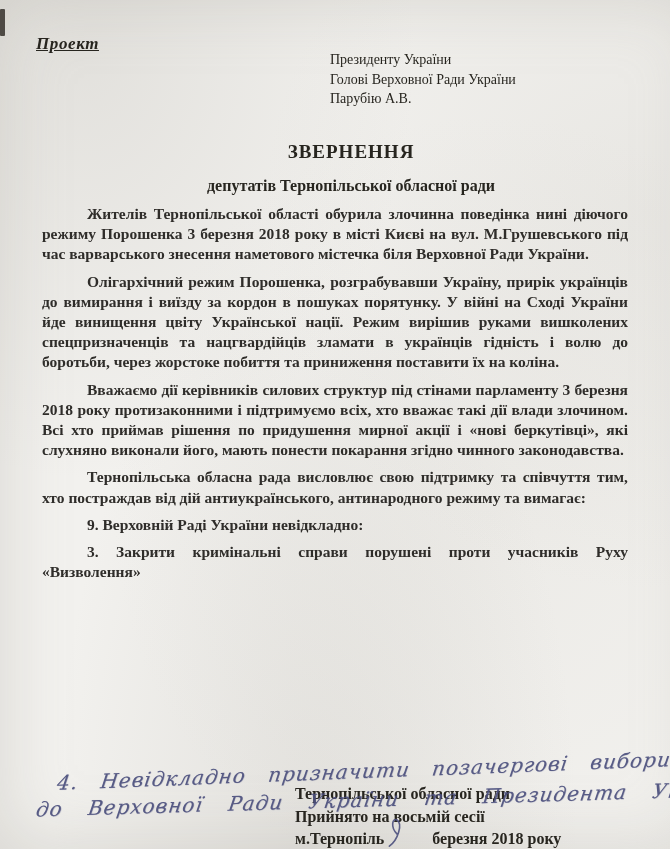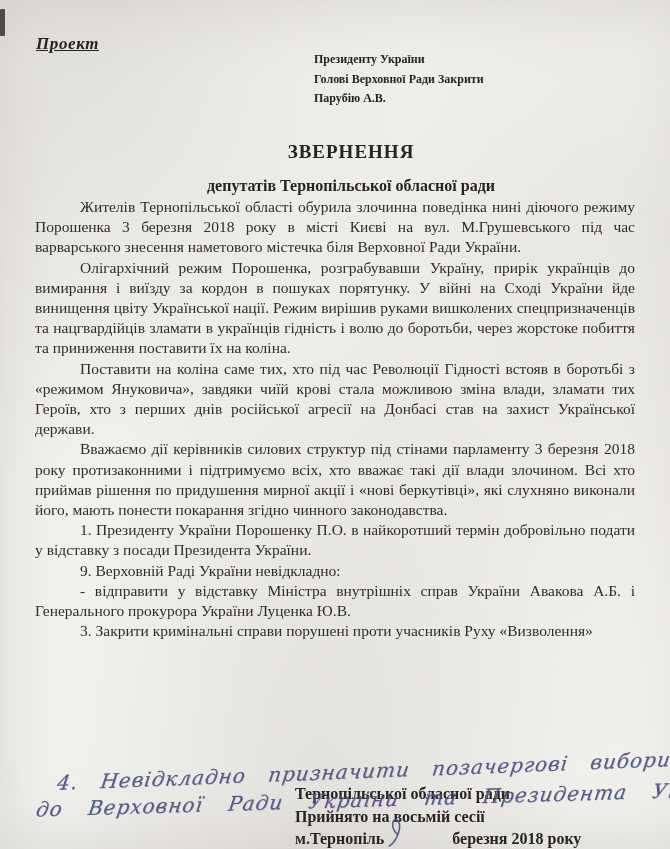--- a/index.html
+++ b/index.html
@@ -18,57 +18,57 @@
       #f2f1ee;
     box-shadow: inset 0 0 70px rgba(150,146,138,0.28);
     padding-left: 32px;
   }
   .draft{
     position:absolute;left:36px;top:34px;
     font-size:17px;font-weight:bold;font-style:italic;
     text-decoration:underline;letter-spacing:.6px;color:#27251f;
   }
   .addressee{
-    position:absolute;left:314px;top:50px;
-    font-size:12px;font-weight:bold;line-height:19.5px;color:#27251f;
+    position:absolute;left:330px;top:50px;
+    font-size:14px;font-weight:normal;line-height:19.5px;color:#27251f;
   }
   .title{
     position:absolute;left:0;right:0;top:141px;
     text-align:center;font-size:19px;font-weight:bold;
     letter-spacing:1px;color:#27251f;
   }
   .subtitle{
     position:absolute;left:0;right:0;top:177px;
     text-align:center;font-size:16px;font-weight:bold;color:#27251f;
   }
   .body{
     position:absolute;left:35px;top:197px;width:600px;
     font-size:15.5px;line-height:20.2px;text-align:justify;
   }
-  .body p{margin:0;text-indent:45px;}
+  .body p{margin:7px;text-indent:45px;font-weight:bold;}
   .handwriting{
     position:absolute;
     font-family:"DejaVu Serif", serif;
     font-style:italic;
     color:#4b4f7d;
     font-size:20px;
     letter-spacing:1px;
     white-space:nowrap;
     opacity:.92;
     text-shadow:.5px .3px .7px rgba(75,79,125,.45);
     z-index:3;
   }
   .hw1{left:57px;top:759px;word-spacing:15px;transform:rotate(-2.2deg) skewX(-10deg);}
   .hw2{left:36px;top:787px;word-spacing:18px;transform:rotate(-1.7deg) skewX(-10deg);}
   .closing{
     position:absolute;left:295px;top:783px;
     font-size:16px;font-weight:bold;line-height:22.5px;color:#27251f;
     z-index:2;white-space:nowrap;
   }
-  .place-date span.date{margin-left:68px;}
+  .place-date span.date{margin-left:48px;}
   .hw-mark{
     position:absolute;left:388px;top:817px;z-index:3;
     transform:rotate(8deg);
   }
   .edge-mark-top-left{
     position:absolute;left:0;top:9px;width:5px;height:27px;
     background:#4e4a45;border-radius:1px;
   }
   .edge-dash-right{
     position:absolute;right:3px;top:227px;width:15px;height:3px;
@@ -80,35 +80,33 @@
 
 <div class="page">
 
   <div class="edge-mark-top-left"></div>
   <div class="edge-dash-right"></div>
 
   <div class="draft">Проект</div>
 
   <div class="addressee">
     <div>Президенту України</div>
-    <div>Голові Верховної Ради Закрити</div>
+    <div>Голові Верховної Ради України</div>
     <div>Парубію А.В.</div>
   </div>
 
   <div class="title">ЗВЕРНЕННЯ</div>
   <div class="subtitle">депутатів Тернопільської обласної ради</div>
 
   <div class="body">
     <p>Жителів Тернопільської області обурила злочинна поведінка нині діючого режиму Порошенка 3 березня 2018 року в місті Києві на вул. М.Грушевського під час варварського знесення наметового містечка біля Верховної Ради України.</p>
     <p>Олігархічний режим Порошенка, розграбувавши Україну, прирік українців до вимирання і виїзду за кордон в пошуках порятунку. У війні на Сході України йде винищення цвіту Української нації. Режим вирішив руками вишколених спецпризначенців та нацгвардійців зламати в українців гідність і волю до боротьби, через жорстоке побиття та приниження поставити їх на коліна.</p>
-    <p>Поставити на коліна саме тих, хто під час Революції Гідності встояв в боротьбі з «режимом Януковича», завдяки чиїй крові стала можливою зміна влади, зламати тих Героїв, хто з перших днів російської агресії на Донбасі став на захист Української держави.</p>
     <p>Вважаємо дії керівників силових структур під стінами парламенту 3 березня 2018 року протизаконними і підтримуємо всіх, хто вважає такі дії влади злочином. Всі хто приймав рішення по придушення мирної акції і «нові беркутівці», які слухняно виконали його, мають понести покарання згідно чинного законодавства.</p>
-    <p>1. Президенту України Порошенку П.О. в найкоротший термін добровільно подати у відставку з посади Президента України.</p>
+    <p>Тернопільська обласна рада висловлює свою підтримку та співчуття тим, хто постраждав від дій антиукраїнського, антинародного режиму та вимагає:</p>
     <p>9. Верховній Раді України невідкладно:</p>
-    <p>- відправити у відставку Міністра внутрішніх справ України Авакова А.Б. і Генерального прокурора України Луценка Ю.В.</p>
     <p>3. Закрити кримінальні справи порушені проти учасників Руху «Визволення»</p>
   </div>
 
   <div class="handwriting hw1">4. Невідкладно призначити позачергові вибори</div>
   <div class="handwriting hw2">до Верховної Ради України та Президента України</div>
 
   <div class="closing">
     <div>Тернопільської обласної ради</div>
     <div>Прийнято на восьмій сесії</div>
     <div class="place-date">

